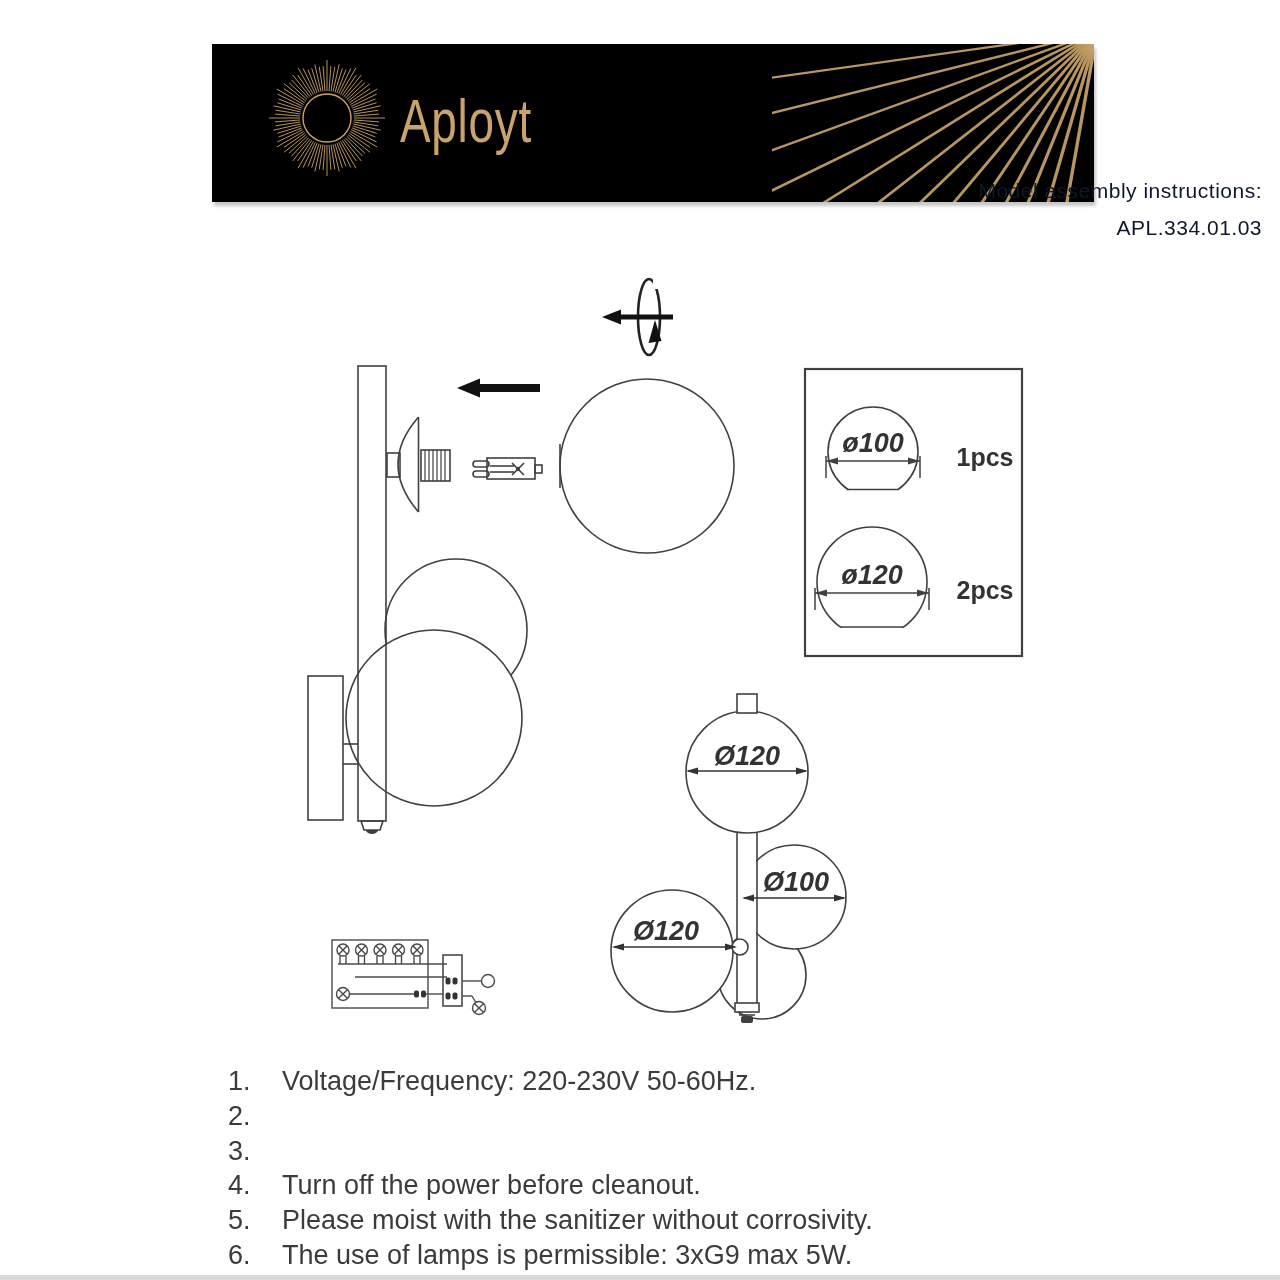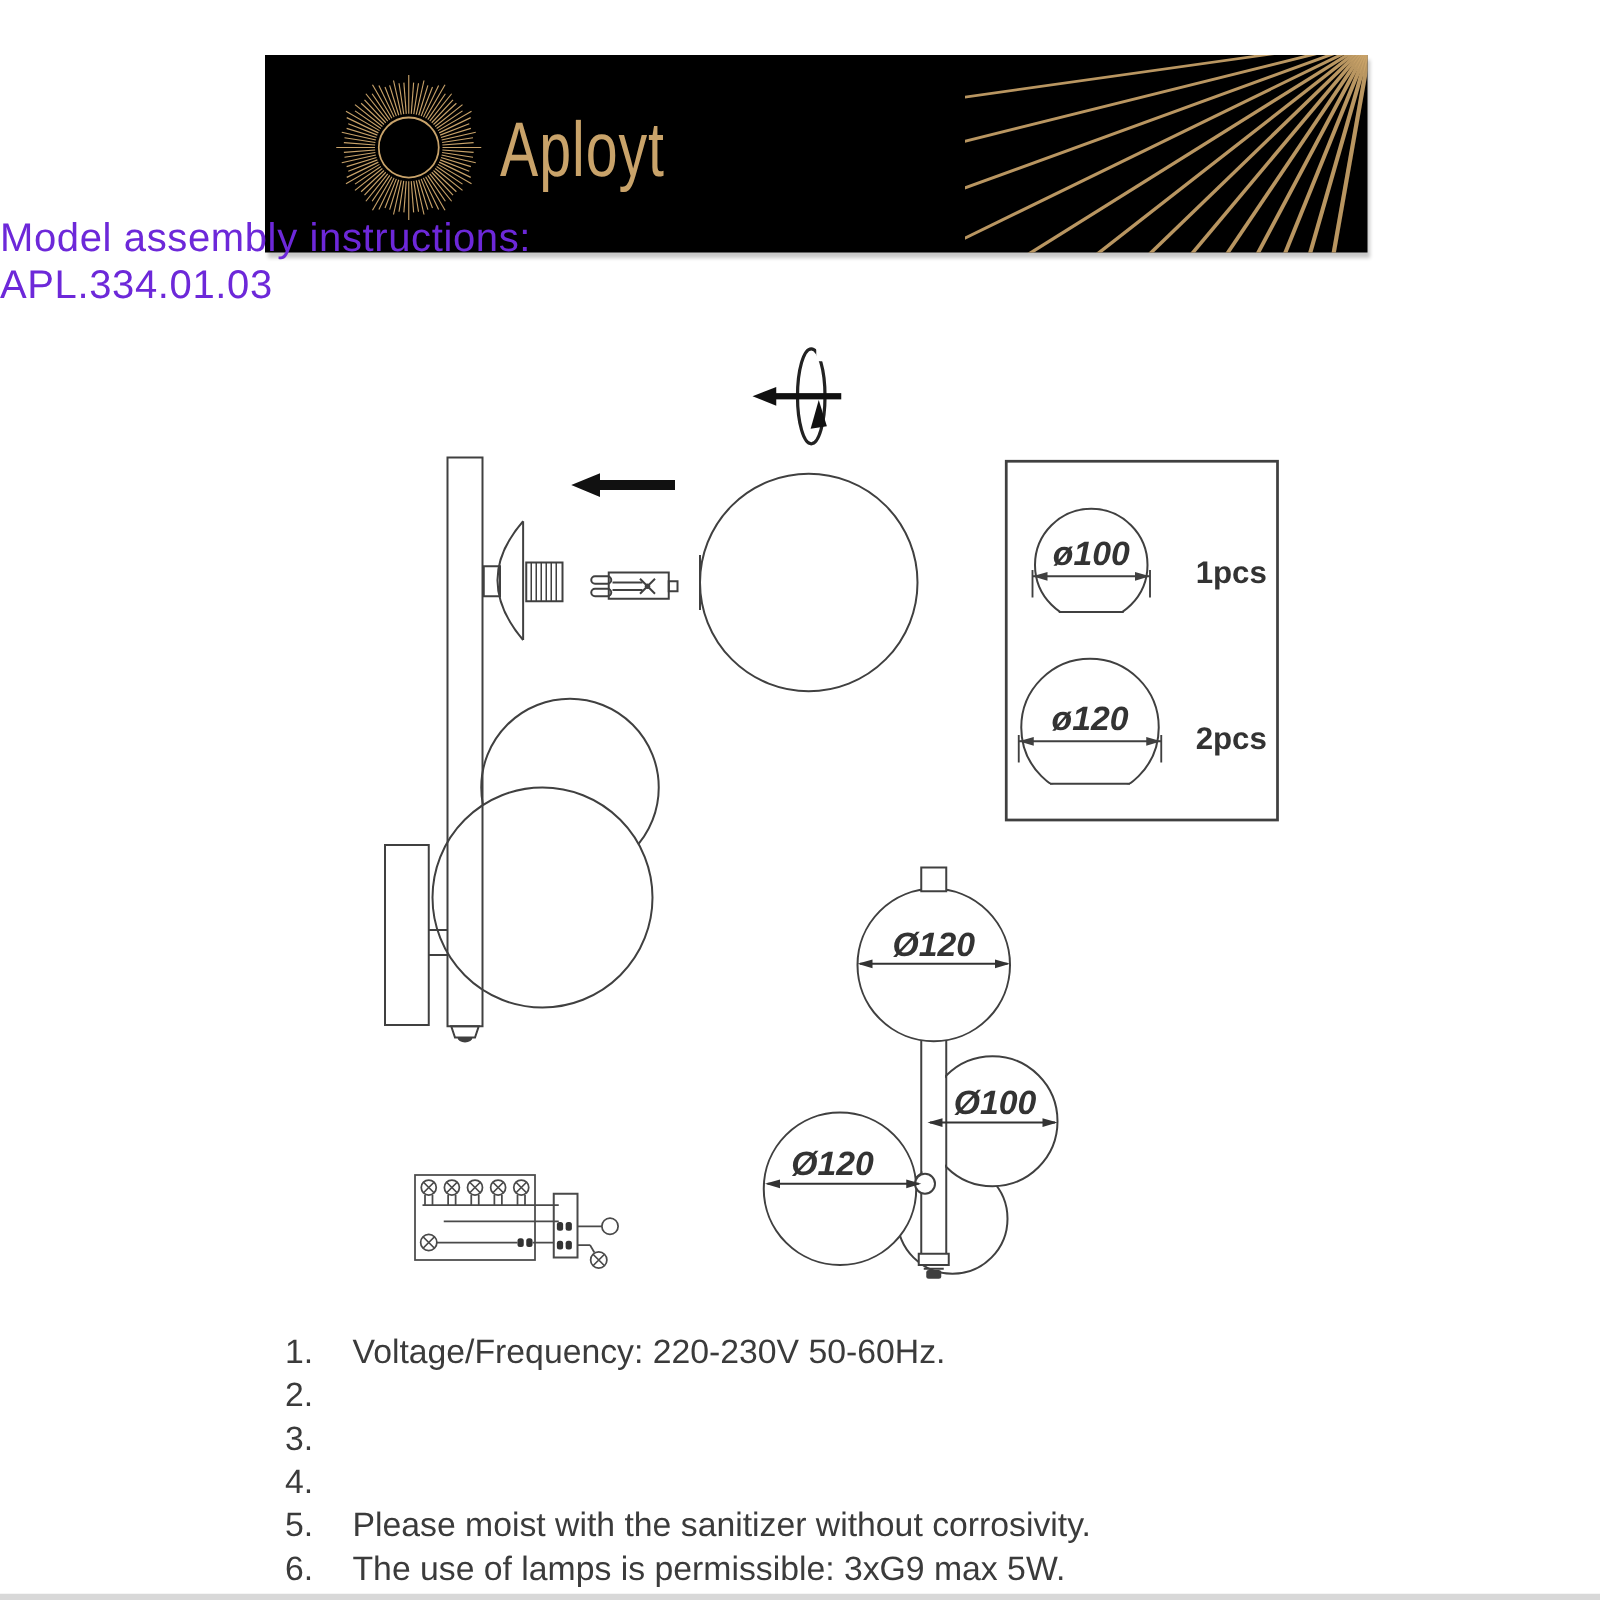--- a/index.html
+++ b/index.html
@@ -5,22 +5,22 @@
   html,body{margin:0;padding:0;background:#ffffff;}
   #page{position:relative;width:1280px;height:1280px;background:#ffffff;overflow:hidden;
         font-family:"Liberation Sans", sans-serif;}
   .abs{position:absolute;}
   
   .banner{position:absolute;left:212px;top:8px;width:882px;height:158px;background:#000000;
           box-shadow:2px 4px 3px rgba(0,0,0,0.22);margin-top:36px;}
   .brand{position:absolute;left:188px;top:46px;font-size:62px;line-height:1;color:#c9a36a;
          letter-spacing:1px;transform:scaleX(0.74);transform-origin:left center;white-space:nowrap;}
   
-  .title-wrap{position:absolute;left:0;top:172px;width:1262px;text-align:left;color:#6d28d9;
-              font-size:32px;line-height:37px;font-weight:400;letter-spacing:0.5px;}
+  .title-wrap{position:absolute;left:0;top:172px;width:1262px;text-align:right;color:#0f172a;
+              font-size:21px;line-height:37px;font-weight:400;letter-spacing:0.5px;}
   
   .instructions{position:absolute;left:228px;top:1064px;color:#3b3b3b;font-size:27px;line-height:34.8px;}
   .instructions .row{display:flex;}
   .instructions .num{width:42px;flex:0 0 42px;}
   .instructions .txt{white-space:nowrap;margin-left:12px;}
   svg text{font-family:"Liberation Sans", sans-serif;}
   .dimlabel{font-size:27px;font-style:italic;font-weight:bold;fill:#333333;}
   .qtylabel{font-size:25px;font-weight:bold;fill:#333333;}
   .bottom-strip{position:absolute;left:0;top:1275px;width:1280px;height:5px;background:#d8d8d8;}
 </style>
@@ -332,20 +332,21 @@
       <span class="txt">Voltage/Frequency: 220-230V 50-60Hz.</span>
     </div>
     <div class="row">
       <span class="num">2.</span>
     </div>
     <div class="row">
       <span class="num">3.</span>
     </div>
     <div class="row">
       <span class="num">4.</span>
+      <span class="txt">Turn off the power before cleanout.</span>
     </div>
     <div class="row">
       <span class="num">5.</span>
       <span class="txt">Please moist with the sanitizer without corrosivity.</span>
     </div>
     <div class="row">
       <span class="num">6.</span>
       <span class="txt">The use of lamps is permissible: 3xG9 max 5W.</span>
     </div>
   </div>

